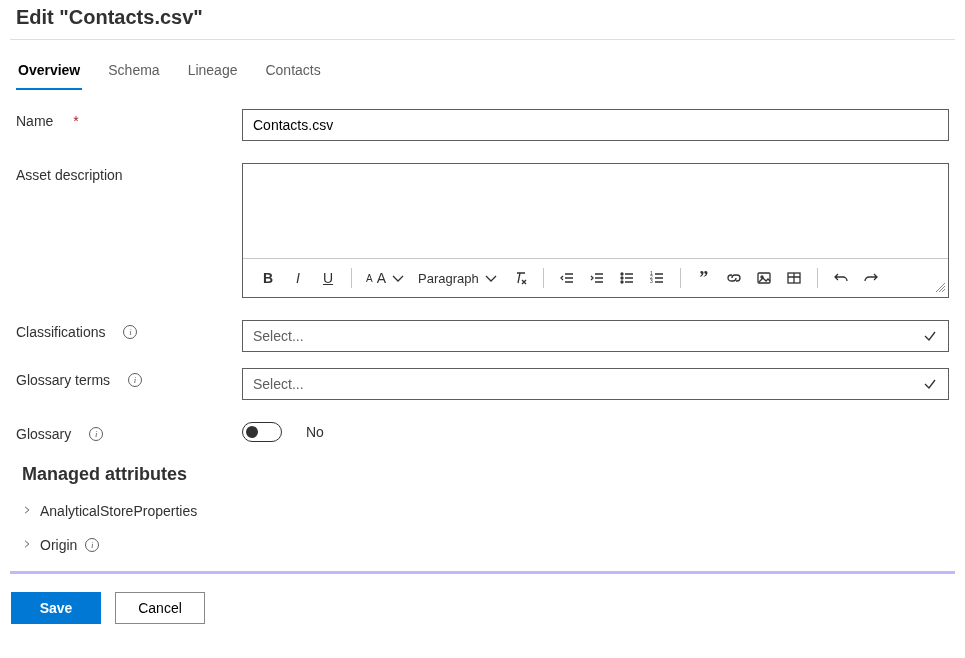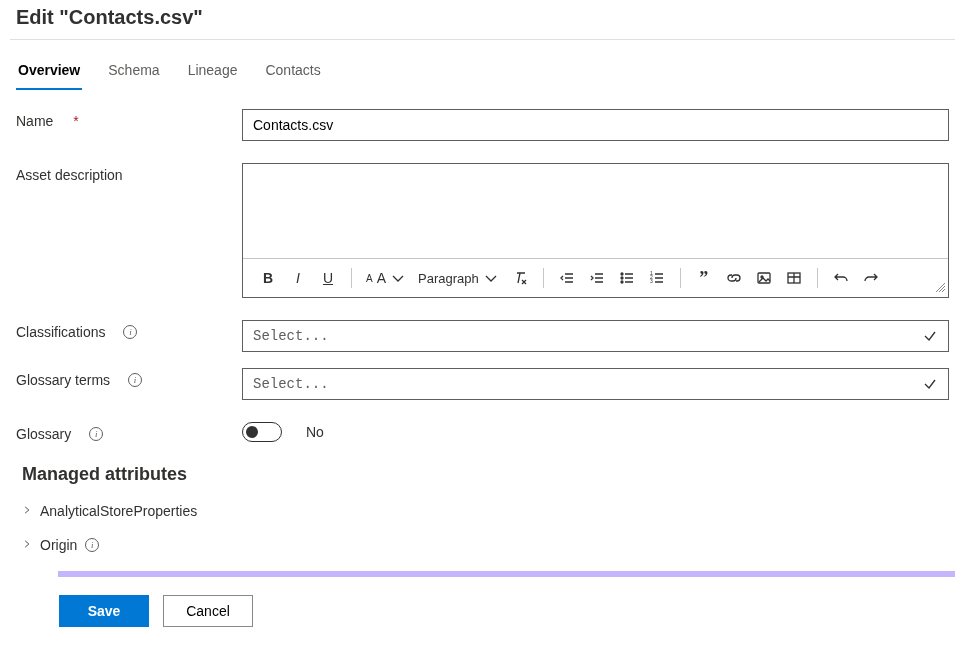--- a/index.html
+++ b/index.html
@@ -116,21 +116,20 @@
     width: 100%;
     height: 32px;
     border: 1px solid #605e5c;
     display: flex;
     align-items: center;
     justify-content: space-between;
     padding: 0 10px;
     font-size: 14px;
     color: #605e5c;
     cursor: pointer;
-    font-family: Liberation Mono, monospace;
   }
 
   
   .toggle-wrap { display: flex; align-items: center; gap: 24px; }
   .toggle {
     width: 40px; height: 20px;
     border: 1px solid #323130;
     border-radius: 10px;
     position: relative;
     cursor: pointer;
@@ -169,25 +168,24 @@
     align-items: center;
     gap: 8px;
     padding: 4px 6px 14px 6px;
     font-size: 14px;
     cursor: pointer;
   }
   .expander .chev { color: #605e5c; font-size: 12px; }
 
   
   .footer {
-    border-top: 6px solid #c4b5fd;
+    border-top: 3px solid #c4b5fd;
     padding: 18px 0 8px 1px;
     display: flex;
     gap: 14px;
-    margin-left: 48px;
   }
   .btn {
     min-width: 90px;
     height: 32px;
     border: 1px solid #8a8886;
     background: #fff;
     font-size: 14px;
     cursor: pointer;
     font-family: inherit;
   }

